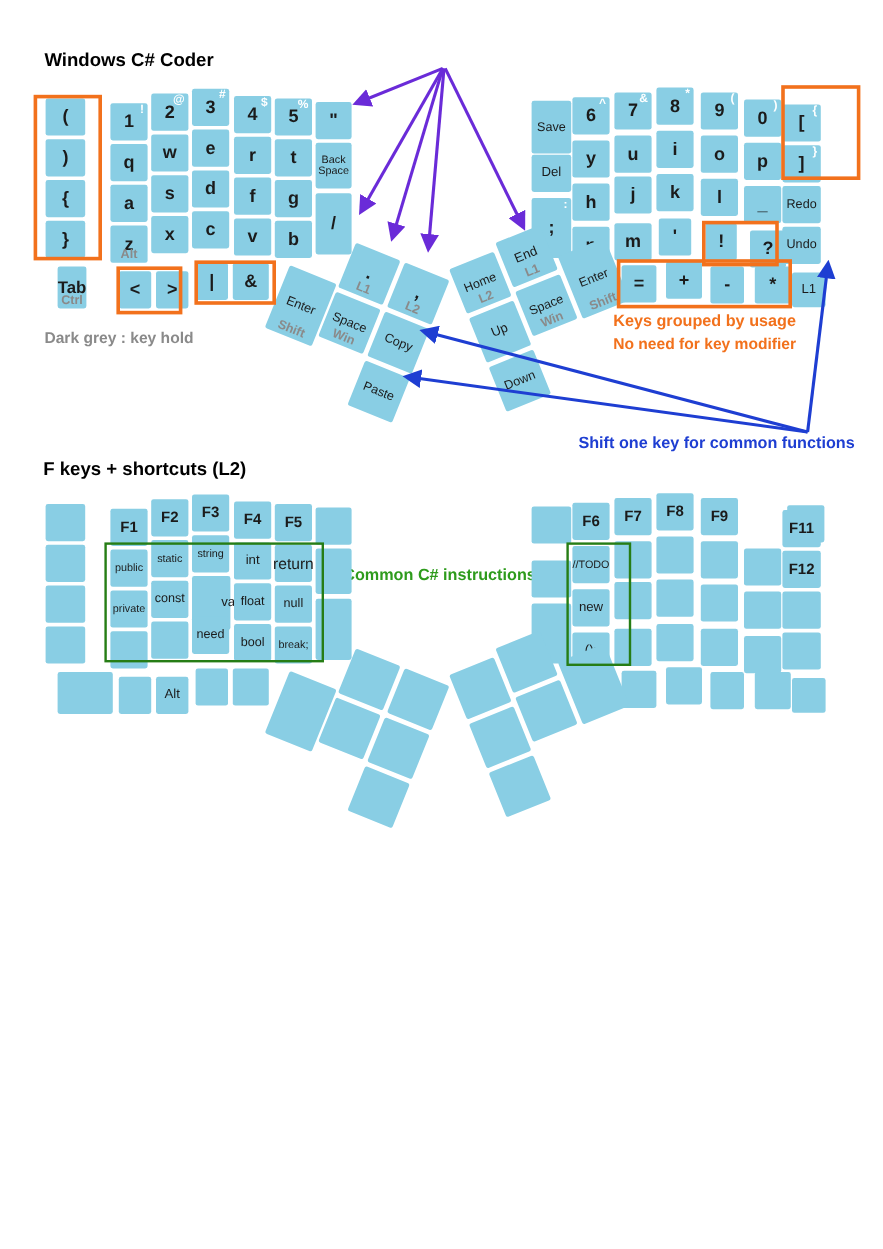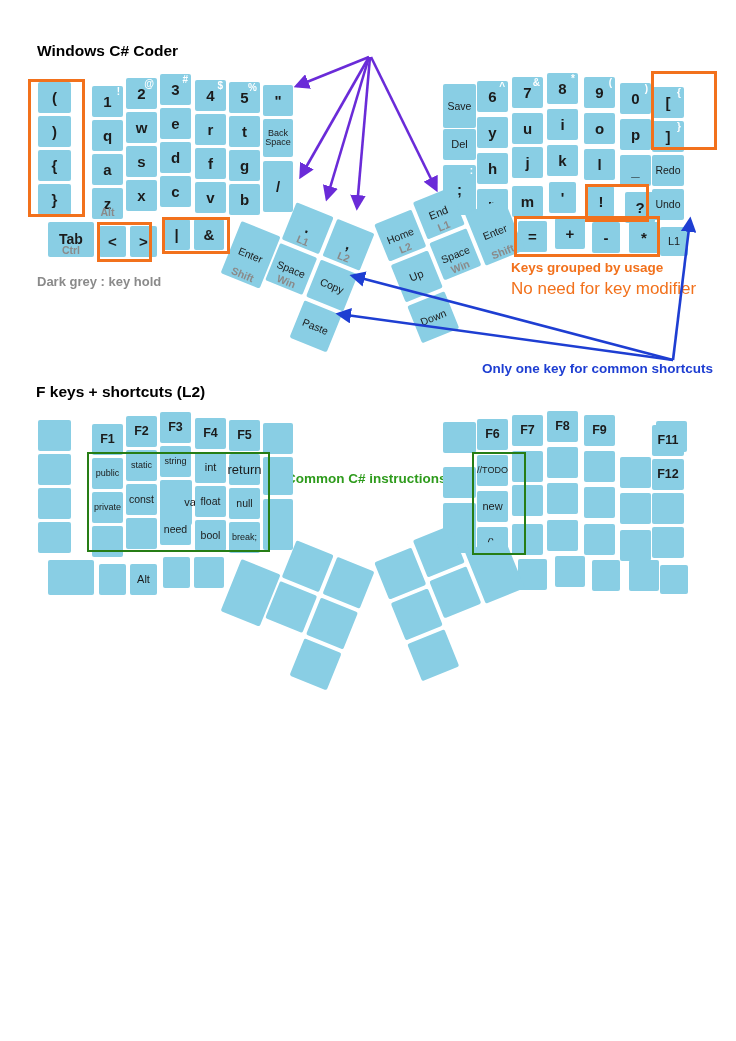--- a/index.html
+++ b/index.html
@@ -12,34 +12,34 @@
   .key .h{position:absolute;bottom:0px;left:0;right:0;text-align:center;
           color:var(--hold_gray);font-weight:700;font-size:10.5px;line-height:1.1;}
   .cluster{position:absolute;width:132px;height:132px;transform-origin:0 0;}
   .hbox{position:absolute;box-sizing:border-box;}
   .note{position:absolute;white-space:nowrap;}
   .t1{left:37px;top:42px;font-size:15.5px;font-weight:700;color:#000;}
   .t2{left:36px;top:383px;font-size:15.5px;font-weight:700;color:#000;}
   .n-easy{left:245px;top:31px;font-size:13.5px;font-weight:600;color:var(--purple);}
   .n-hold{left:37px;top:274px;font-size:13px;font-weight:700;color:var(--hold_gray);}
   .n-g1{left:511px;top:260px;font-size:13.5px;font-weight:600;color:var(--orange);}
-  .n-g2{left:511px;top:279px;font-size:17px;font-weight:400;color:var(--orange);}
+  .n-g2{left:511px;top:279px;font-size:13px;font-weight:700;color:var(--orange);}
   .n-one{left:482px;top:361px;font-size:13.5px;font-weight:600;color:var(--blue);}
   .n-cs{left:286px;top:471px;font-size:13.5px;font-weight:600;color:var(--green);}
   svg.arrows{position:absolute;left:0;top:0;pointer-events:none;}
 </style>
 </head>
 <body>
 
 <div id="stage">
   <div class="note t1">Windows C# Coder</div>
   <div class="note n-hold">Dark grey : key hold</div>
   <div class="note n-g1">Keys grouped by usage</div>
   <div class="note n-g2">No need for key modifier</div>
-  <div class="note n-one">Only one key for common shortcuts</div>
+  <div class="note n-one">Shift one key for common functions</div>
   <div class="note t2">F keys + shortcuts (L2)</div>
   <div class="note n-cs">Common C# instructions</div>
 <div class="key" style="left: 38px; top: 82px; width: 33px; height: 31px;">
       <span class="m" style="font-weight: 700; font-size: 15px;">(</span>
     </div>
     <div class="key" style="left: 38px; top: 116px; width: 33px; height: 31px;">
       <span class="m" style="font-weight: 700; font-size: 15px;">)</span>
     </div>
     <div class="key" style="left: 38px; top: 150px; width: 33px; height: 31px;">
       <span class="m" style="font-weight: 700; font-size: 15px;">{</span>
@@ -115,21 +115,21 @@
     </div>
     <div class="key" style="left: 263px; top: 85px; width: 30px; height: 31px;">
       <span class="m" style="font-weight: 700; font-size: 15px;">"</span>
     </div>
     <div class="key" style="left: 263px; top: 119px; width: 30px; height: 38px;">
       <span class="m" style="font-weight: 400; font-size: 9px;">Back Space</span>
     </div>
     <div class="key" style="left: 263px; top: 161px; width: 30px; height: 51px;">
       <span class="m" style="font-weight: 700; font-size: 15px;">/</span>
     </div>
-    <div class="key" style="left: 48px; top: 222px; width: 46px; height: 35px;">
+    <div class="key" style="left: 48px; top: 222px; width: 24px; height: 35px;">
       <span class="m" style="font-weight: 700; font-size: 14px;">Tab</span>
       <span class="h">Ctrl</span>
     </div>
     <div class="key" style="left: 99px; top: 226px; width: 27px; height: 31px;">
       <span class="m" style="font-weight: 700; font-size: 15px;">&lt;</span>
     </div>
     <div class="key" style="left: 130px; top: 226px; width: 27px; height: 31px;">
       <span class="m" style="font-weight: 700; font-size: 15px;">&gt;</span>
     </div>
     <div class="key" style="left: 163px; top: 219px; width: 27px; height: 31px;">

